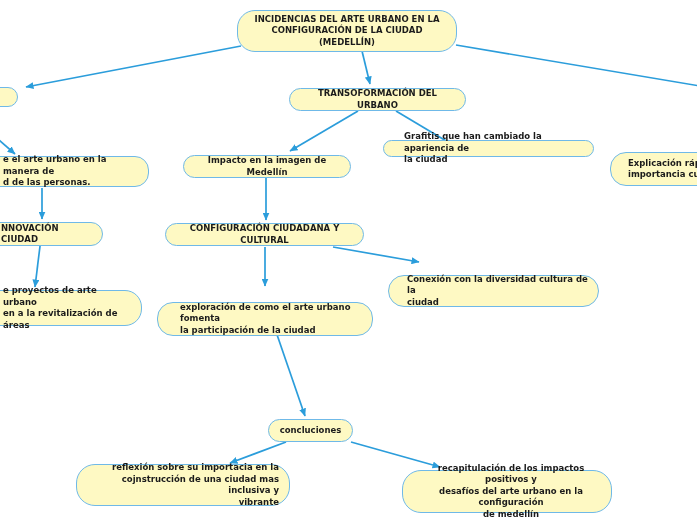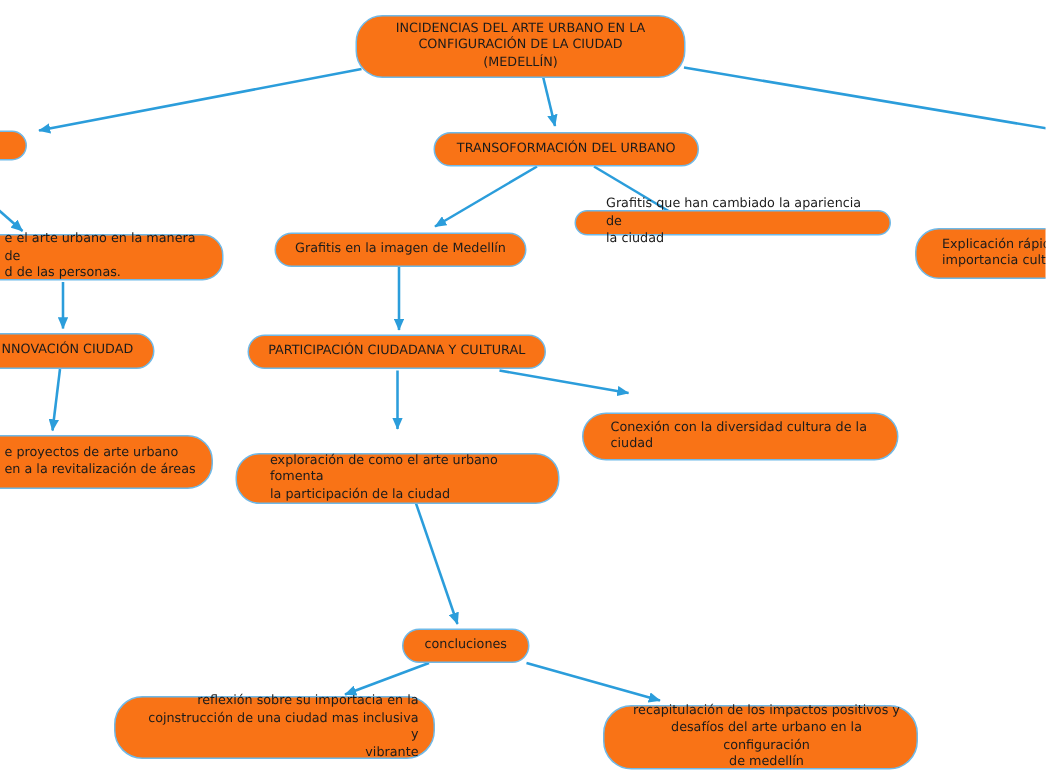--- a/index.html
+++ b/index.html
@@ -3,23 +3,23 @@
 <meta charset="utf-8">
 <style>
   html,body{margin:0;padding:0;}
   body{
     width:697px;height:520px;position:relative;overflow:hidden;
     background:#ffffff;font-family:"DejaVu Sans","Liberation Sans",sans-serif;
   }
   #edges{position:absolute;left:0;top:0;width:697px;height:520px;pointer-events:none;}
   .node{
     position:absolute;box-sizing:border-box;
-    background:#f97316;border:1.4px solid #6fb9e8;
+    background:#fef9c3;border:1.4px solid #6fb9e8;
     display:flex;align-items:center;
-    font-weight:400;font-size:8.5px;line-height:11.5px;color:#1b1b1b;
+    font-weight:700;font-size:8.5px;line-height:11.5px;color:#1b1b1b;
     padding:3px 10px;
   }
   .node .lbl{white-space:pre-line;}
   .c{justify-content:center;text-align:center;}
   .l{justify-content:flex-start;text-align:left;}
 </style>
 </head>
 <body>
 
 <svg id="edges" viewBox="0 0 697 520">
@@ -59,35 +59,35 @@
 <div class="node c" style="left:289px;top:88px;width:177px;height:23px;border-radius:12px;">
   <span class="lbl">TRANSOFORMACIÓN DEL URBANO</span>
 </div>
 
 <div class="node l" style="left:-65px;top:156px;width:214px;height:31px;border-radius:14px;padding-left:67px;">
   <span class="lbl">e el arte urbano en la manera de
 d de las personas.</span>
 </div>
 
 <div class="node c" style="left:183px;top:155px;width:168px;height:23px;border-radius:12px;">
-  <span class="lbl">Grafitis en la imagen de Medellín</span>
+  <span class="lbl">Impacto en la imagen de Medellín</span>
 </div>
 
 <div class="node l" style="left:383px;top:140px;width:211px;height:17px;border-radius:16px;padding-left:20px;">
   <span class="lbl">Grafitis que han cambiado la apariencia de
 la ciudad</span>
 </div>
 
 <div class="node l" style="left:610px;top:152px;width:160px;height:34px;border-radius:16px;padding-left:17px;">
   <span class="lbl">Explicación rápida
 importancia cultu</span>
 </div>
 
 <div class="node c" style="left:165px;top:223px;width:199px;height:23px;border-radius:12px;">
-  <span class="lbl">PARTICIPACIÓN CIUDADANA Y CULTURAL</span>
+  <span class="lbl">CONFIGURACIÓN CIUDADANA Y CULTURAL</span>
 </div>
 
 <div class="node l" style="left:-62px;top:222px;width:165px;height:24px;border-radius:12px;padding-left:62px;">
   <span class="lbl">NNOVACIÓN CIUDAD</span>
 </div>
 
 <div class="node l" style="left:388px;top:263px;width:211px;height:32px;border-radius:16px;padding-left:18px;margin-top:12px;">
   <span class="lbl">Conexión con la diversidad cultura de la
 ciudad</span>
 </div>

